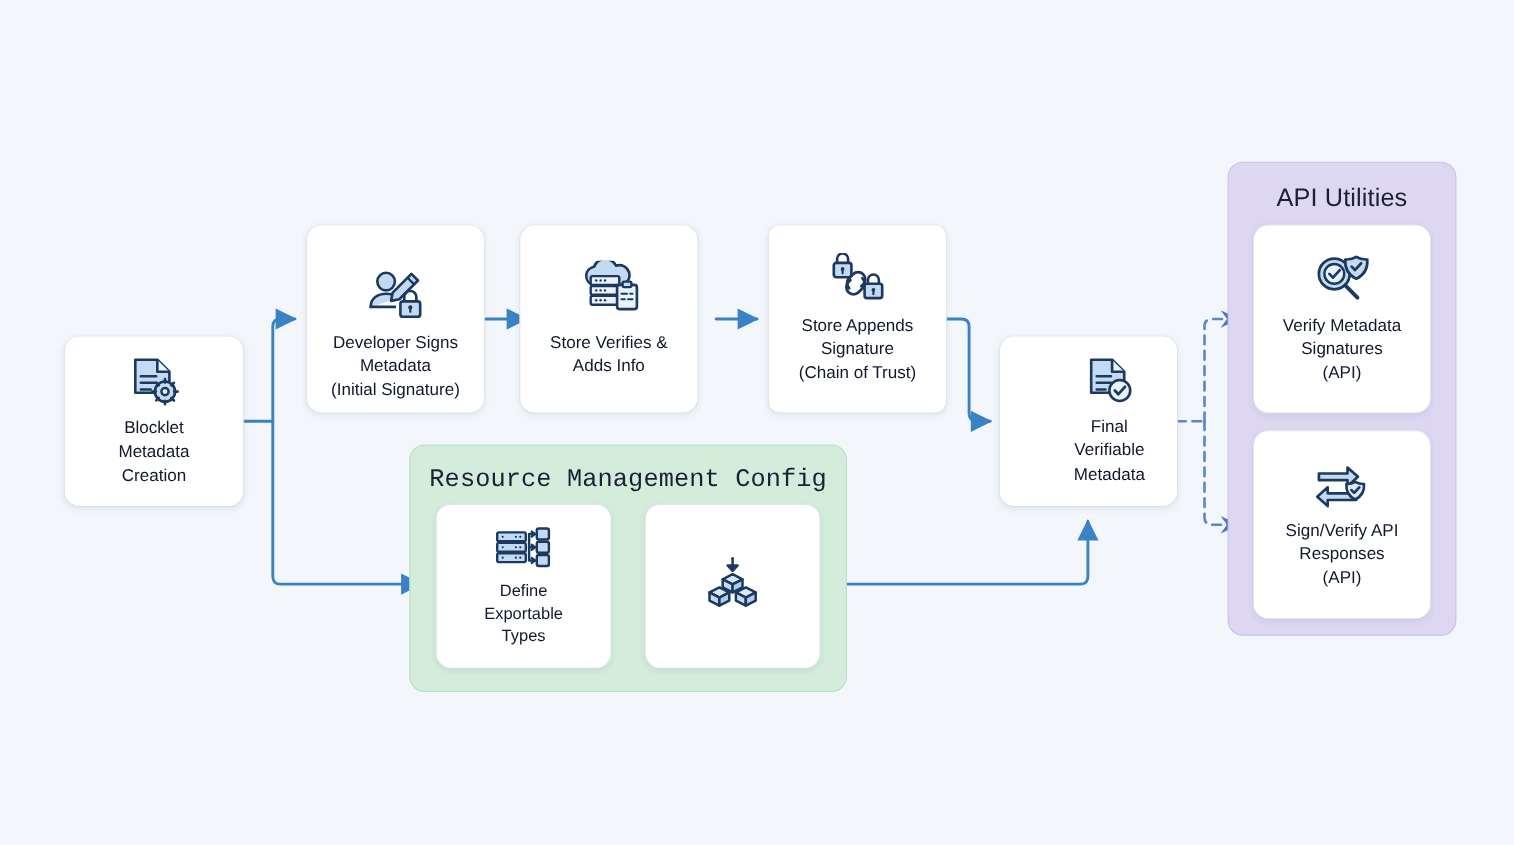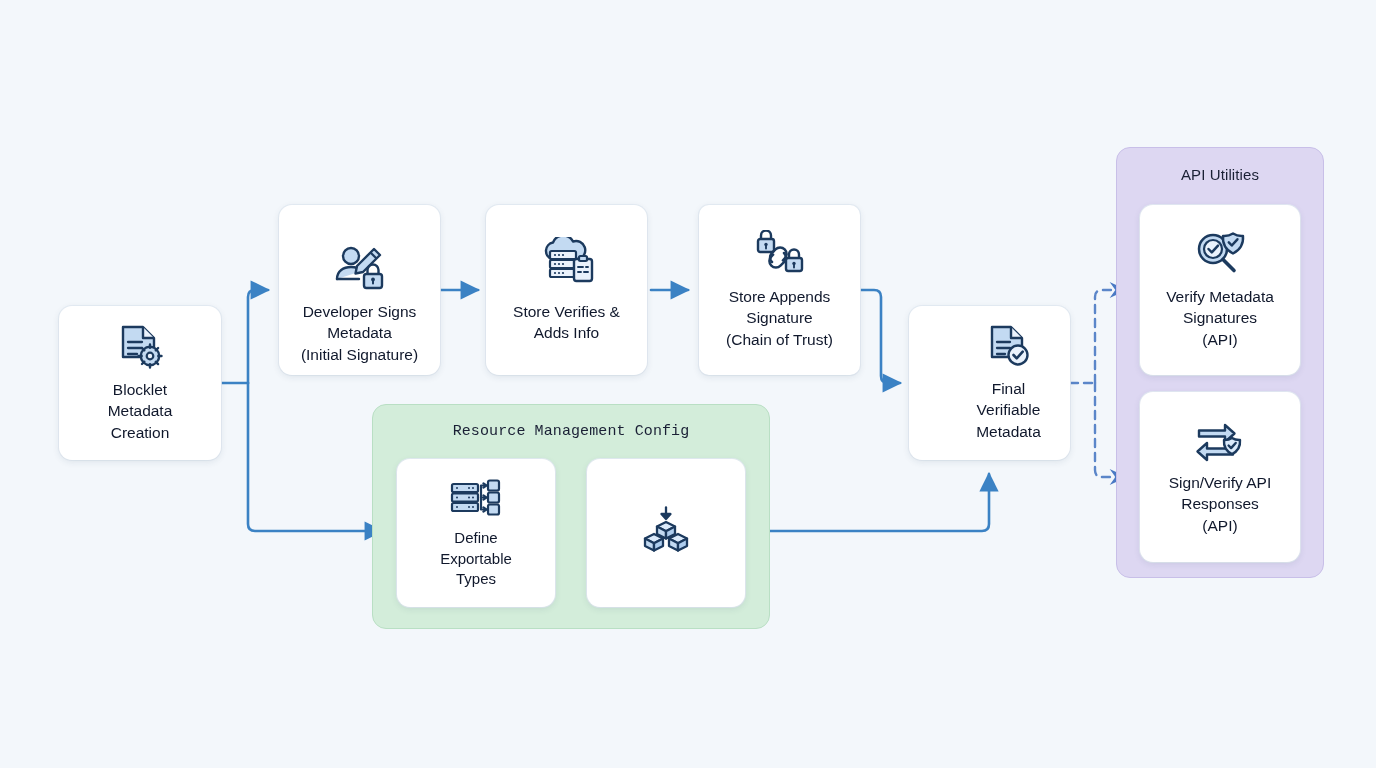--- a/index.html
+++ b/index.html
@@ -29,21 +29,21 @@
     border: 1.5px solid #b9dfc4;
   }
   .group-purple {
     background: #ddd7f2;
     border: 1.5px solid #c8bfe8;
   }
   .group-title {
     position: absolute;
     left: 0; right: 0;
     text-align: center;
-    font-size: 15px;
+    font-size: 23px;
     color: #1a2035;
     letter-spacing: 0.1px;
   }
 
   .card {
     position: absolute;
     background: #ffffff;
     border-radius: 13px;
     box-shadow: 0 2px 7px rgba(33,55,90,0.10), 0 0 0 1px rgba(230,236,244,0.9);
     display: flex;
@@ -146,21 +146,21 @@
         <path d="M35.5,29 v-4 a5.5,5.5 0 0 1 11,0 v4" fill="none" stroke="#1c3a5e" stroke-width="2.4"></path>
         <circle cx="41" cy="34.5" r="1.9" fill="#1c3a5e"></circle>
         <path d="M41,35.5 v3" stroke="#1c3a5e" stroke-width="2" stroke-linecap="round"></path>
       </svg>
     </span>
     <span class="label">Developer Signs
 Metadata
 (Initial Signature)</span>
   </div>
 
-  <div class="card" style="left:486px; top:205px; width:161px; height:170px;gap:8px;">
+  <div class="card" style="left:473px; top:205px; width:161px; height:170px;gap:8px;">
     <span class="icon">
       <svg width="58" height="48" viewBox="0 0 58 48">
         <path d="M14,22 a8.5,8.5 0 0 1 1,-16.5 a11,11 0 0 1 20,-1 a8,8 0 0 1 6,17.5 z" fill="#c3daf2" stroke="#1c3a5e" stroke-width="2.4" stroke-linejoin="round"></path>
         <rect x="12" y="14" width="26" height="8" rx="1.6" fill="#eaf2fc" stroke="#1c3a5e" stroke-width="2.2"></rect>
         <rect x="12" y="23" width="26" height="8" rx="1.6" fill="#eaf2fc" stroke="#1c3a5e" stroke-width="2.2"></rect>
         <rect x="12" y="32" width="26" height="8" rx="1.6" fill="#eaf2fc" stroke="#1c3a5e" stroke-width="2.2"></rect>
         <g fill="#1c3a5e">
           <circle cx="17" cy="18" r="1.1"></circle>
             <circle cx="21" cy="18" r="1.1"></circle>
             <circle cx="25" cy="18" r="1.1"></circle>

